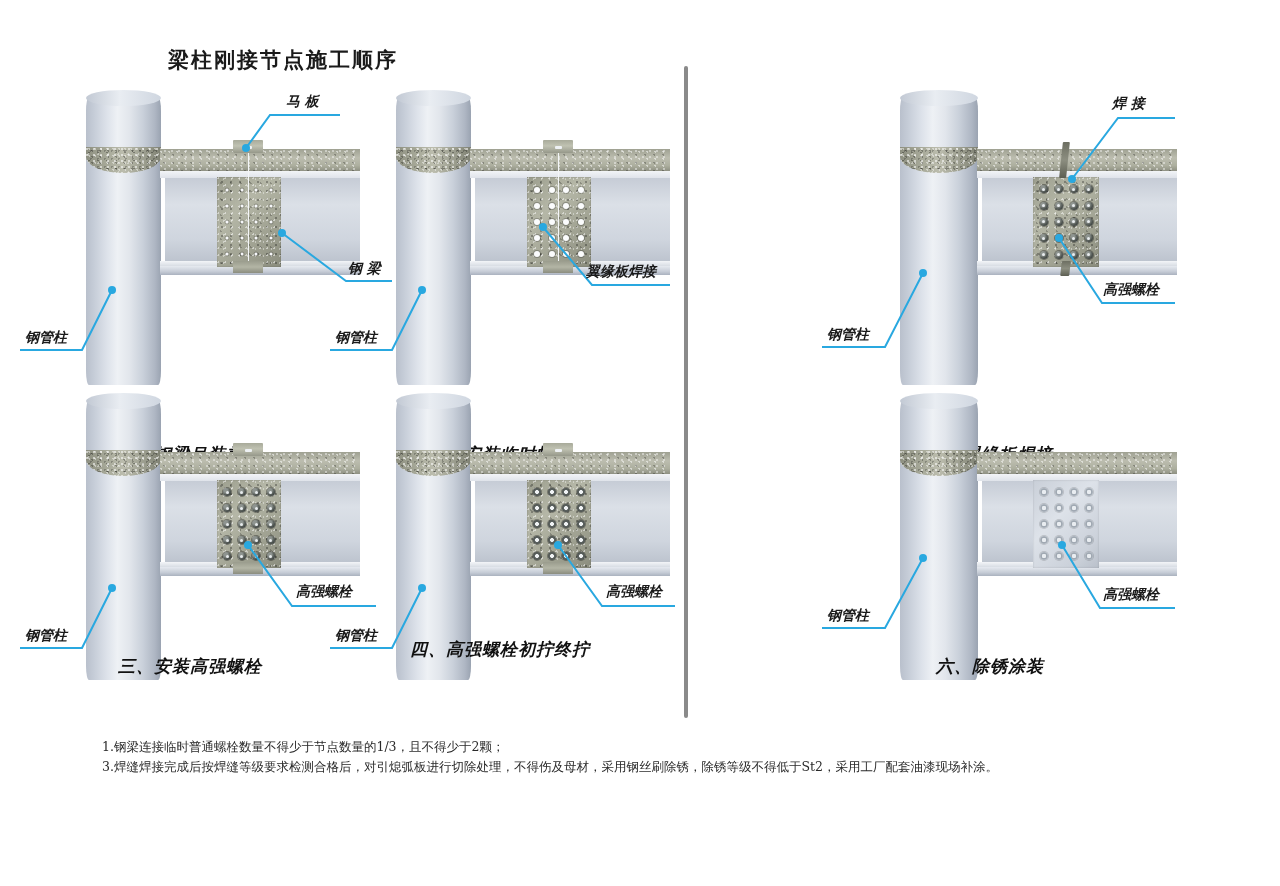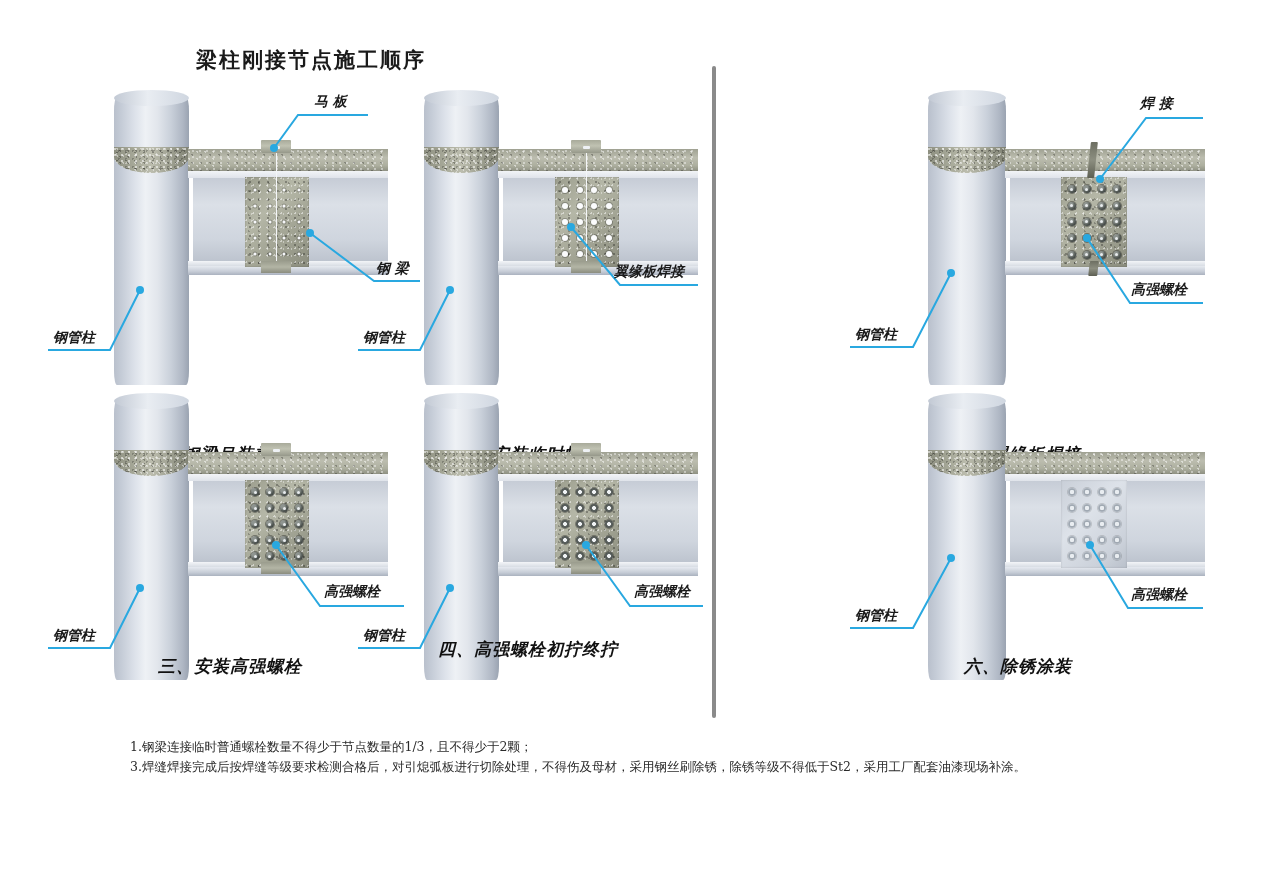--- a/index.html
+++ b/index.html
@@ -5,21 +5,21 @@
 <style>
   * { box-sizing: border-box; }
   html, body { margin:0; padding:0; }
   body {
     width:1280px; height:886px;
     background:#ffffff;
     font-family:"DejaVu Sans","Liberation Sans",sans-serif;
     overflow:hidden;
     position:relative;
   }
-  .page { position:absolute; inset:0;margin-left:28px; }
+  .page { position:absolute; inset:0; }
 
   
   .title {
     position:absolute; left:168px; top:46px;
     font-size:21px; font-weight:bold; color:#1a1a1a;
     letter-spacing:2px; white-space:nowrap;
     font-family:"DejaVu Serif","Liberation Serif",serif;
   }
 
   
@@ -611,21 +611,21 @@
     </div>
 
     <div class="callout" style="left:0; top:0; width:340px; height:290px;">
       <svg width="340" height="290" aria-hidden="true">
         <polyline points="0,258 62,258 92,198" fill="none" stroke="#29a8e0" stroke-width="2"></polyline>
         <circle cx="92" cy="198" r="4" fill="#29a8e0"></circle>
       </svg>
       <div class="ctext" style="left:5px; top:237px;">钢管柱</div>
     </div>
 
-    <div class="caption" style="left:12px; top:265px; width:340px;">三、安装高强螺栓</div>
+    <div class="caption" style="left:0; top:265px; width:340px;">三、安装高强螺栓</div>
   </div>
 
   <div class="panel" id="panel-4" style="left:330px; top:390px; width:340px; height:290px;">
     <div class="scene">
       <div class="column" style="left:66px; top:10px; width:75px; height:280px;">
         <div class="column-top-cap"></div>
       </div>
       <div class="band band-curve" style="left:66px; top:60px; width:75px; height:26px;"></div>
 
       <div class="beam-topflange" style="left:140px; top:62px; width:200px; height:22px;"></div>

